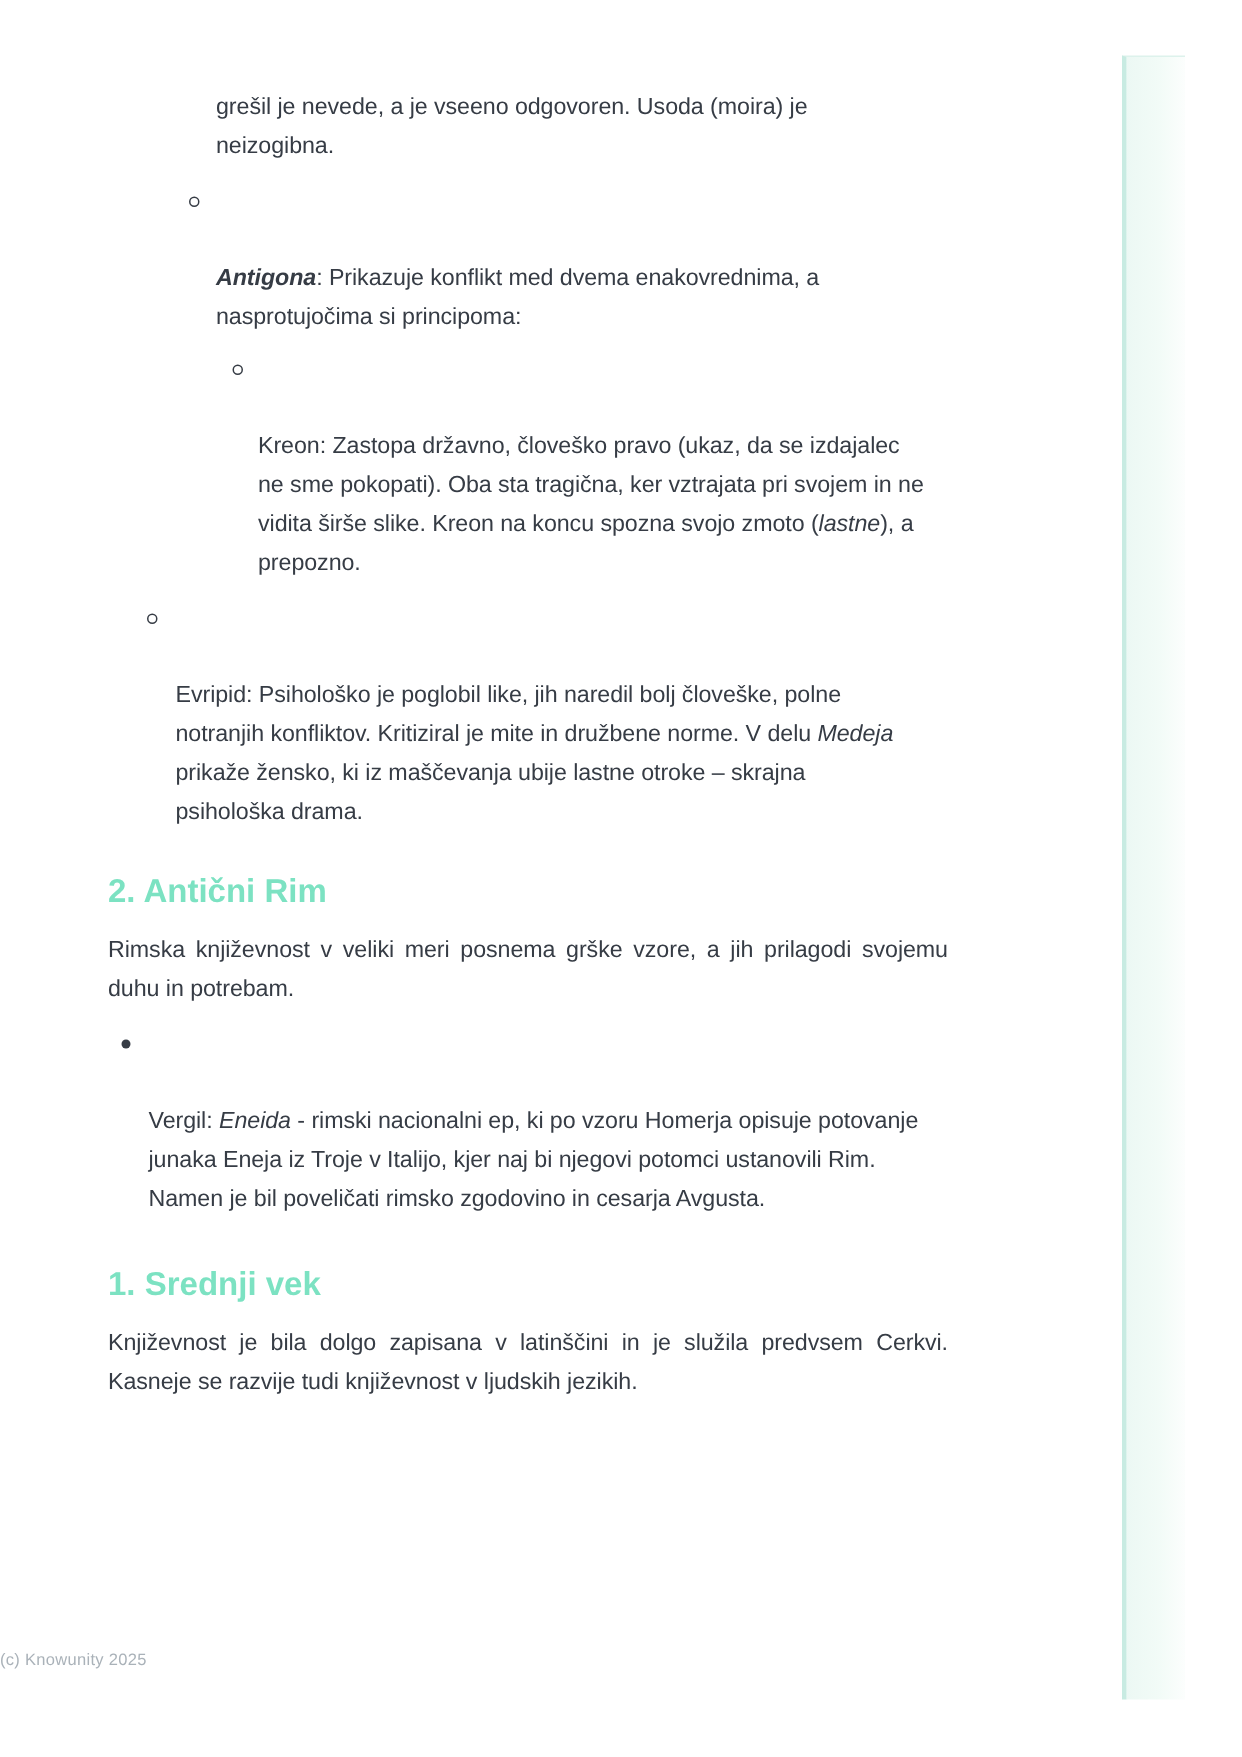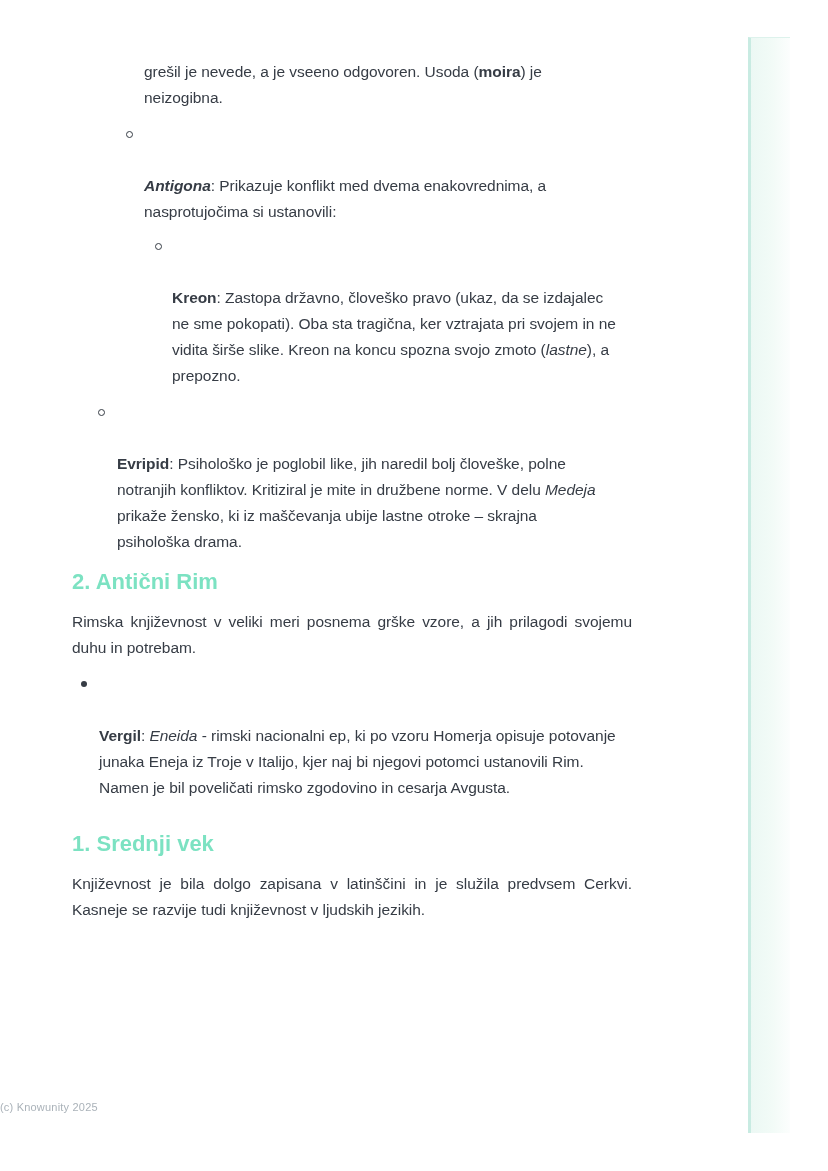--- a/index.html
+++ b/index.html
@@ -39,36 +39,36 @@
   .l2 { padding-left: 45px; }
   .l3 { padding-left: 72px; }
   .l4 { padding-left: 100px; }
   .marker { position: absolute; top: 10px; box-sizing: border-box; border-radius: 50%; }
   .disc  { width: 6px;  height: 6px;  background: #363c45; }
   .ring  { width: 7px;  height: 7px;  border: 1.6px solid #363c45; background: transparent; }
   .l1 > .marker { left: 9px;  }
   .l2 > .marker { left: 26px; }
   .l3 > .marker { left: 54px; }
   .l4 > .marker { left: 83px; }
-  .b  { font-weight: 700; }
+  .b  { font-weight: 400; }
   .i  { font-style: italic; }
   .bi { font-weight: 700; font-style: italic; }
   .h2 {
     font-size: 22px;
     line-height: 30px;
     font-weight: 700;
     color: #7ce2c2;
     letter-spacing: 0;
   }
   .para { text-align: justify; }
   .mt8  { margin-top: 8px; }
   .mt9  { margin-top: 9px; }
   .mt10 { margin-top: 10px; }
   .mt12 { margin-top: 12px; }
-  .mt18 { margin-top: 12px; }
+  .mt18 { margin-top: 24px; }
   .mt28 { margin-top: 28px; }
   .footer {
     position: absolute;
     left: 0;
     top: 1100px;
     width: 776px;
     text-align: left;
     font-size: 11px;
     line-height: 15px;
     color: #aab2b9;
@@ -86,21 +86,21 @@
   <div class="content">
 
     <div class="block item cont pre">
       <span>grešil je nevede, a je vseeno odgovoren. Usoda (</span><span class="b">moira</span><span>) je
 neizogibna.</span>
     </div>
 
     <div class="block item l3 pre mt10">
       <span class="marker ring"></span>
       <span class="bi">Antigona</span><span>: Prikazuje konflikt med dvema enakovrednima, a
-nasprotujočima si ustanovili:</span>
+nasprotujočima si principoma:</span>
     </div>
 
 
     <div class="block item l4 pre mt8">
       <span class="marker ring"></span>
       <span class="b">Kreon</span><span>: Zastopa državno, človeško pravo (ukaz, da se izdajalec
 ne sme pokopati). Oba sta tragična, ker vztrajata pri svojem in ne
 vidita širše slike. Kreon na koncu spozna svojo zmoto (</span><span class="i">lastne</span><span>), a
 prepozno.</span>
     </div>

